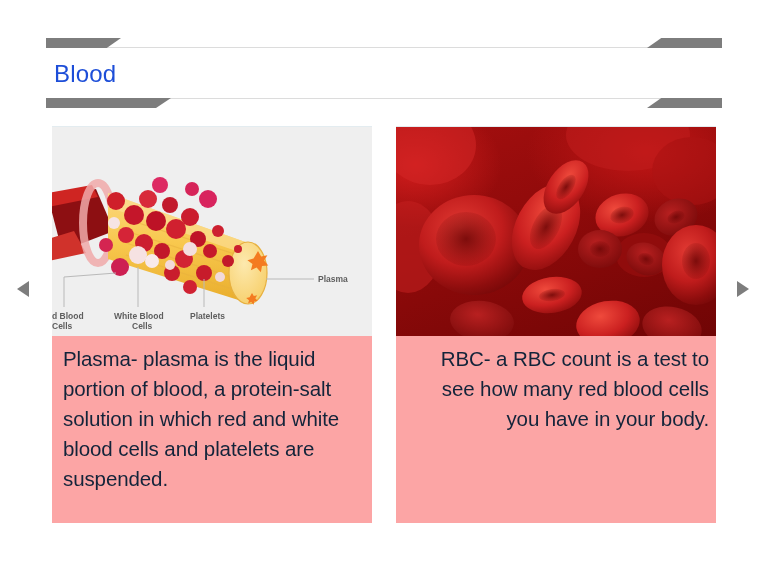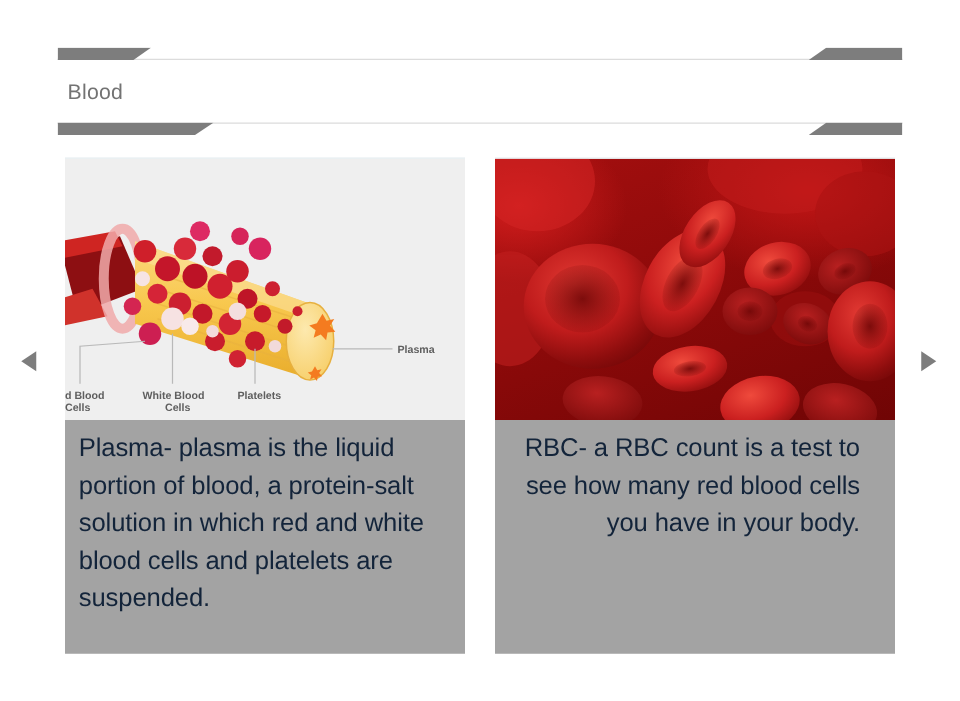--- a/index.html
+++ b/index.html
@@ -59,22 +59,22 @@
     height: 1px;
     background: #dcdcdc;
   }
   .hdr-hairline.top { top: 9px; }
   .hdr-hairline.bottom { top: 60px; }
 
   #page-title {
     position: absolute;
     left: 54px;
     top: 24px;
-    font-size: 17px;
-    color: #737373;
+    font-size: 24px;
+    color: #1d4ed8;
     letter-spacing: 0.2px;
     line-height: 24px;
     white-space: nowrap;
   }
 
   
   .nav-arrow {
     position: absolute;
     top: 278px;
     width: 22px;
@@ -106,25 +106,25 @@
     width: 320px;
     height: 209px;
     overflow: hidden;
     border-top: 1px solid #e3ecf0;
   }
 
   .card-caption {
     width: 320px;
     min-height: 187px;
     box-sizing: border-box;
-    background: #a3a3a3;
+    background: #fca5a5;
     color: #13243a;
     font-size: 20.5px;
     line-height: 30px;
-    padding: 8px 28px 10px 11px;
+    padding: 8px 7px 10px 11px;
     letter-spacing: -0.1px;
   }
 
   
   #vessel-diagram {
     position: absolute;
     inset: 0;
     background: #efefef;
   }
   .vessel-svg { position: absolute; inset: 0; }

